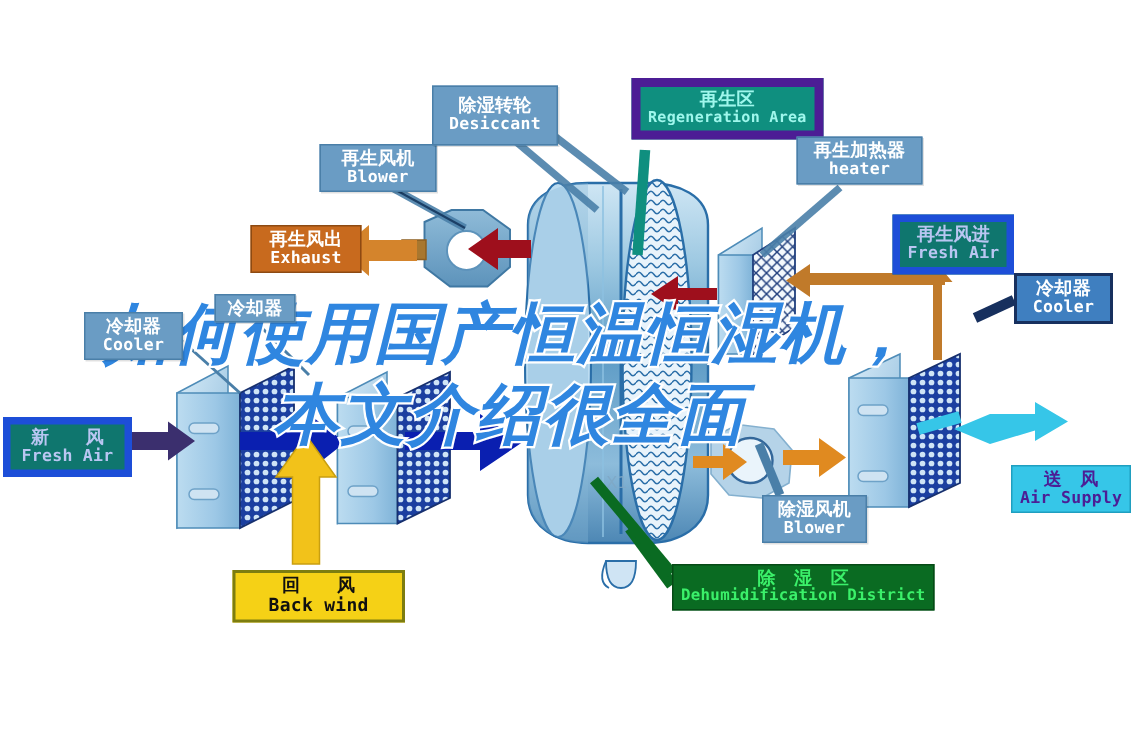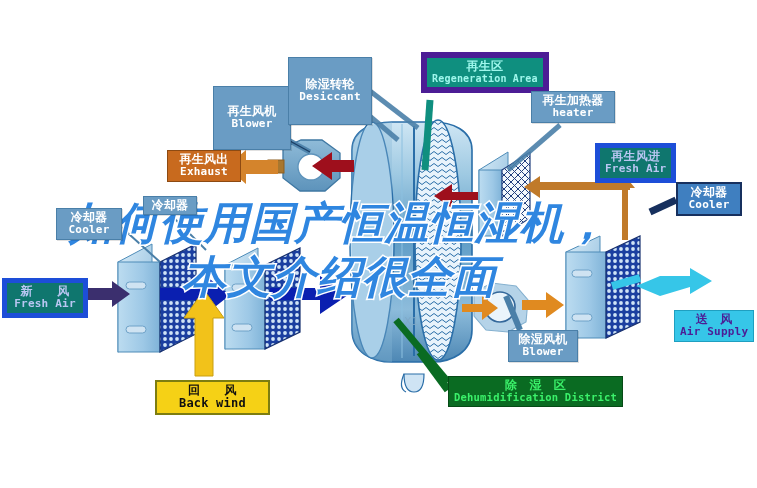--- a/index.html
+++ b/index.html
@@ -205,25 +205,25 @@
       <path d="M448,382 L396,320" stroke="#0a6b22" stroke-width="7"></path>
     </g>
   </svg>
 
   <div id="headline">
     <span class="l">如何使用国产恒温恒湿机，</span>
     <span class="l">本文介绍很全面</span>
   </div>
 
   <div id="labels">
-      <div class="lbl steel" style="left: 213px; top: 86px; min-width: 78px; padding: 18px 5px;">
+      <div class="lbl steel" style="left: 213px; top: 96px; min-width: 78px; padding: 2px 5px;">
         <span class="cn" style="font-size: 12px;">再生风机</span>
         <span class="en" style="font-size: 11px;">Blower</span>
       </div>
-      <div class="lbl steel" style="left: 288px; top: 57px; min-width: 84px; padding: 20px 5px;">
+      <div class="lbl steel" style="left: 288px; top: 57px; min-width: 84px; padding: 6px 5px;">
         <span class="cn" style="font-size: 12px;">除湿转轮</span>
         <span class="en" style="font-size: 11px;">Desiccant</span>
       </div>
       <div class="lbl teal" style="left: 421px; top: 52px; min-width: 72px; padding: 2px 5px; white-space: normal;">
         <span class="cn" style="font-size: 12px;">再生区</span>
         <span class="en" style="font-size: 10px; white-space: normal;">Regeneration Area</span>
       </div>
       <div class="lbl steel" style="left: 531px; top: 91px; min-width: 84px; padding: 2px 5px;">
         <span class="cn" style="font-size: 12px;">再生加热器</span>
         <span class="en" style="font-size: 11px;">heater</span>

